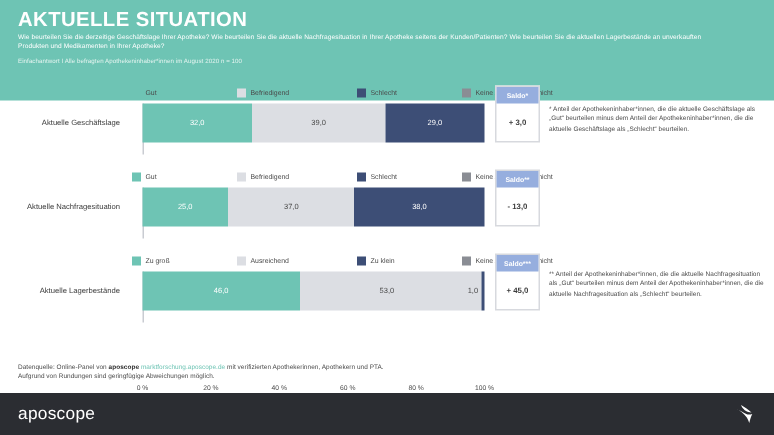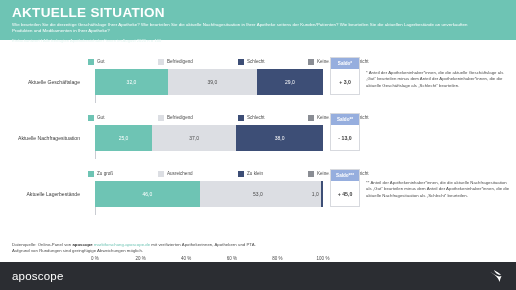--- a/index.html
+++ b/index.html
@@ -20,21 +20,21 @@
     width: 516px;
     height: 290px;
     box-sizing: border-box;
   }
 
   
   .header {
     position: absolute;
     left: 0; top: 0;
     width: 516px;
-    height: 40px;
+    height: 67px;
     background: #6ec4b4;
     box-sizing: border-box;
     padding: 5px 0 0 12px;
   }
   .header-title {
     font-size: 13.5px;
     font-weight: bold;
     color: #ffffff;
     letter-spacing: 0.3px;
     line-height: 15px;

